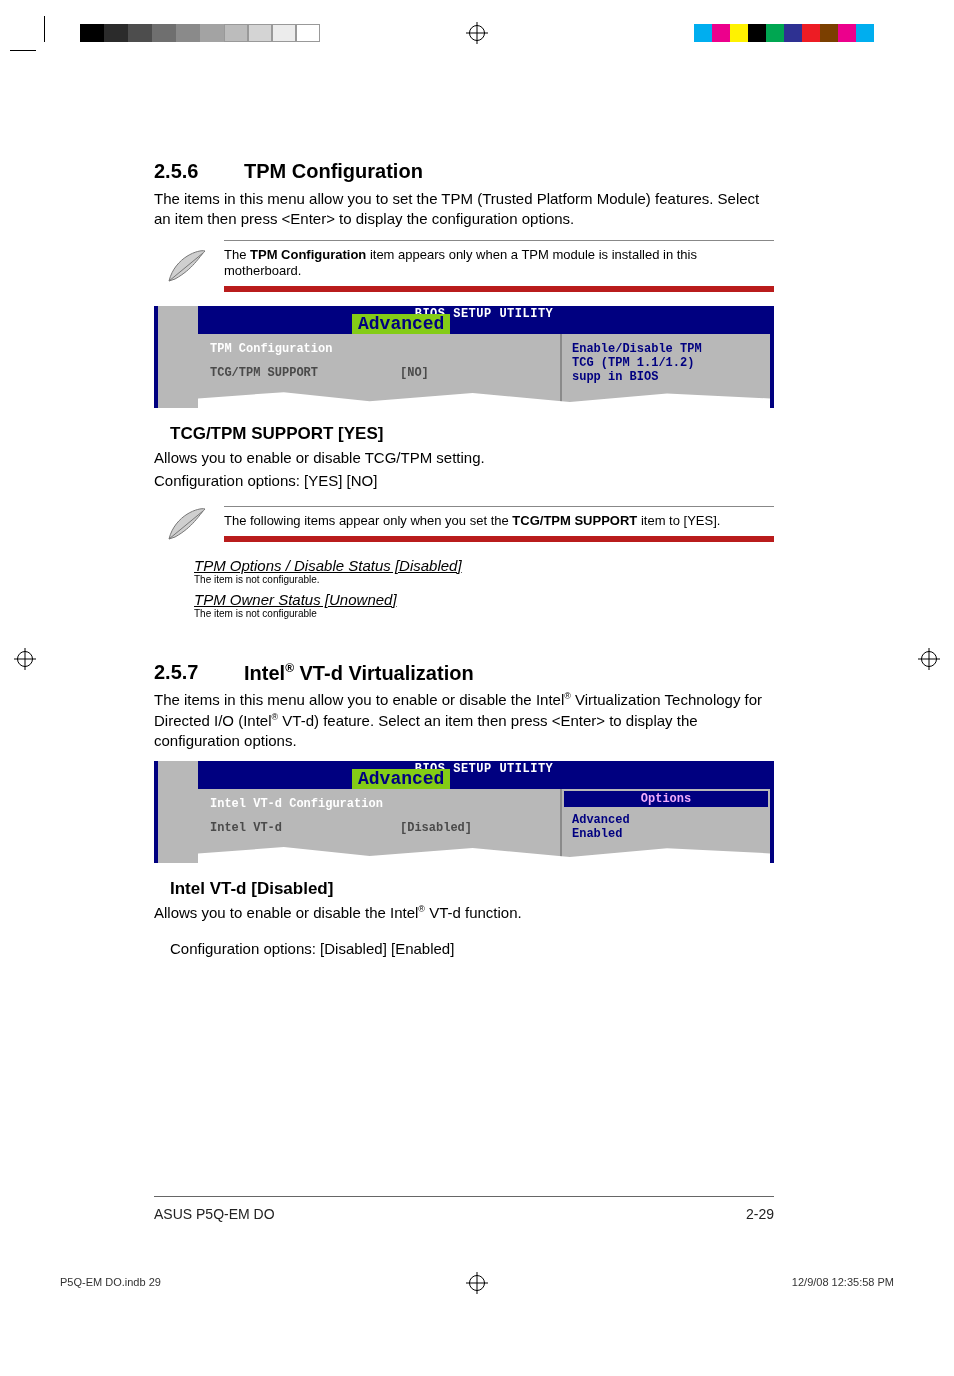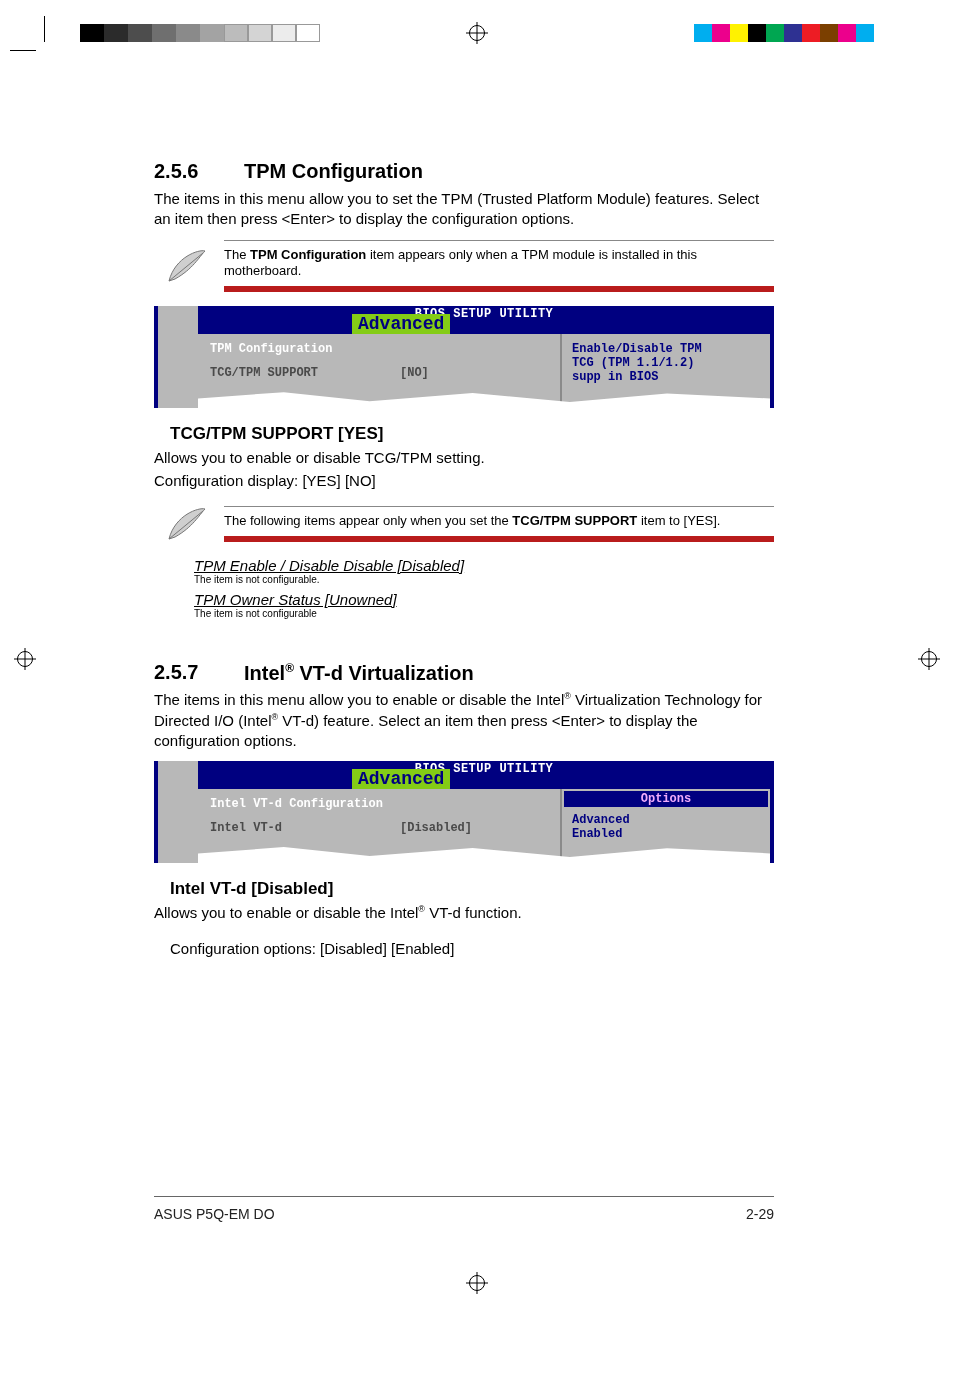--- a/index.html
+++ b/index.html
@@ -262,36 +262,36 @@
         <div>Enable/Disable TPM</div>
         <div>TCG (TPM 1.1/1.2)</div>
         <div>supp in BIOS</div>
       </div>
       <div class="wave"></div>
     </div>
   </div>
 
   <div class="h3">TCG/TPM SUPPORT [YES]</div>
   <div class="para" style="margin:2px 0">Allows you to enable or disable TCG/TPM setting.</div>
-  <div class="para" style="margin:0 0 14px 0">Configuration display: [YES] [NO]</div>
+  <div class="para" style="margin:0 0 14px 0">Configuration options: [YES] [NO]</div>
 
   <div class="note">
     <div class="note-icon">
       <svg class="feather" viewBox="0 0 42 38">
         <path d="M4 34 C10 10, 34 2, 40 4 C34 10, 28 22, 10 32 Z" fill="#cfcfcf" stroke="#777" stroke-width="1"></path>
         <path d="M4 34 L38 6" stroke="#777" stroke-width="1"></path>
       </svg>
     </div>
     <div class="note-body">
       <span>The following items appear only when you set the </span><span class="bold">TCG/TPM SUPPORT</span><span> item to [YES].</span>
     </div>
   </div>
 
   <div class="sub-item">
-    <div class="ti">TPM Enable / Disable Disable [Disabled]</div>
+    <div class="ti">TPM Options / Disable Status [Disabled]</div>
     <div class="td">The item is not configurable.</div>
   </div>
   <div class="sub-item">
     <div class="ti">TPM Owner Status [Unowned]</div>
     <div class="td">The item is not configurable</div>
   </div>
 
   <div class="spacer"></div>
 
   <div class="h-row">
@@ -337,14 +337,18 @@
 <div class="footer-line" style="top:1196px"></div>
 <div class="footer" style="top:1206px">
   <span>ASUS P5Q-EM DO</span>
   <span>2-29</span>
 </div>
 
 <div class="crosshair" style="left:466px;top:1272px">
       <div class="circ"></div>
     </div>
 
+<div class="slug" style="top:1276px">
+  <span>P5Q-EM DO.indb   29</span>
+  <span>12/9/08   12:35:58 PM</span>
+</div>
 
 </div>
 
 </body></html>

